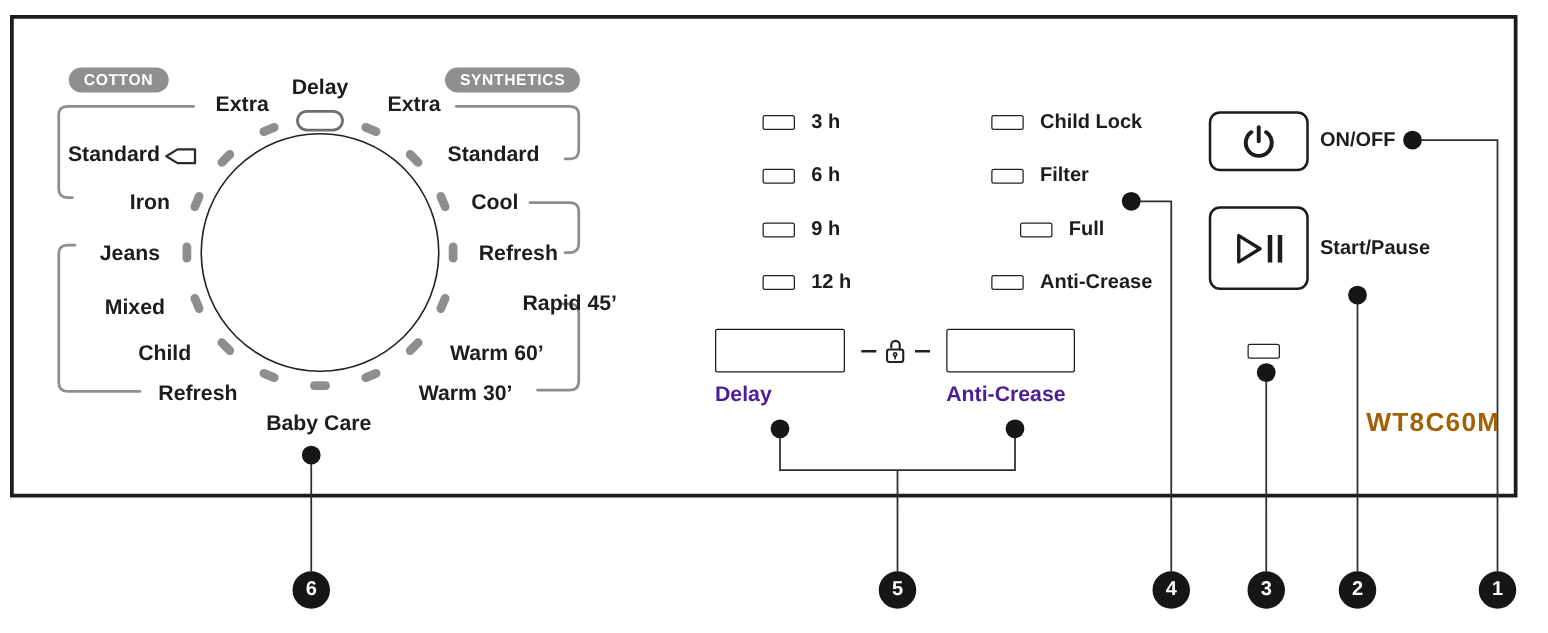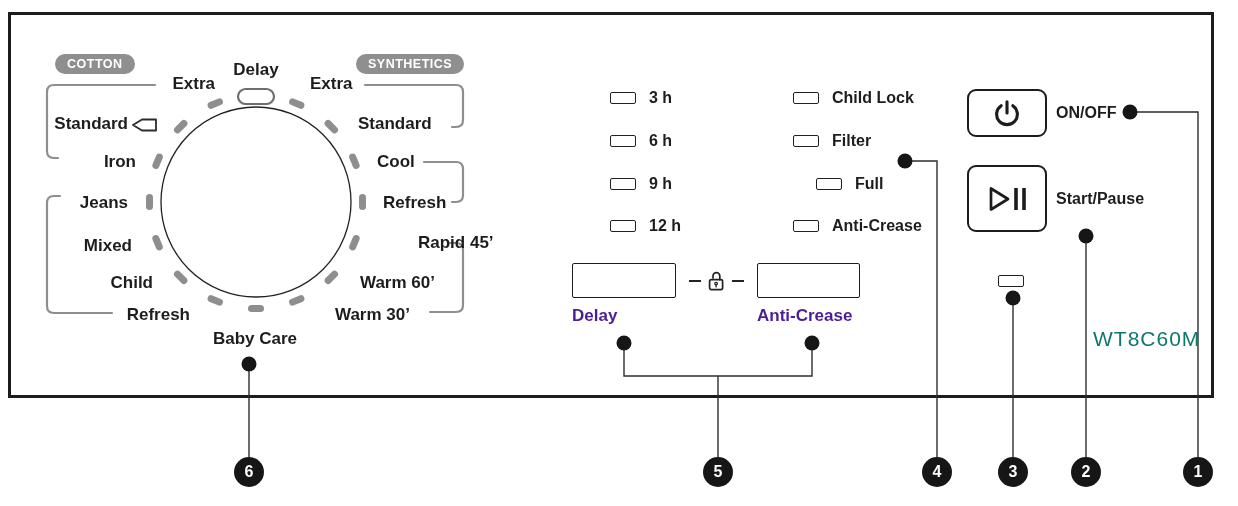--- a/index.html
+++ b/index.html
@@ -18,21 +18,21 @@
   .led-box{width:26px;height:12px;border:1.8px solid #222;border-radius:2px;background:#fff;box-sizing:border-box;}
   .led-lab{font-weight:700;font-size:16px;color:#1d1d1d;white-space:nowrap;}
   .push-btn{position:absolute;border:1.8px solid #1c1c1c;border-radius:2px;background:#fff;box-sizing:border-box;}
   .btn-lab{position:absolute;font-weight:700;font-size:17px;color:#4c1d95;text-align:left;}
   .big-btn{position:absolute;border:2.4px solid #1c1c1c;border-radius:9px;background:#fff;
            box-sizing:border-box;display:flex;align-items:center;justify-content:center;}
   .lock-group{position:absolute;display:flex;align-items:center;gap:7px;}
   .lock-dash{width:12px;height:2.5px;background:#222;}
   .callout{position:absolute;width:30px;height:30px;border-radius:50%;background:#161616;color:#fff;
            font-weight:700;font-size:16px;display:flex;align-items:center;justify-content:center;}
-  .model{position:absolute;font-size:21px;font-weight:400;color:#0f766e;letter-spacing:1px;}
+  .model{position:absolute;font-size:21px;font-weight:700;color:#a16207;letter-spacing:1px;}
 </style>
 </head>
 <body>
 
 <div class="stage">
 
   <div class="panel"></div>
 
   <svg class="overlay" viewBox="0 0 1238 506">
 

